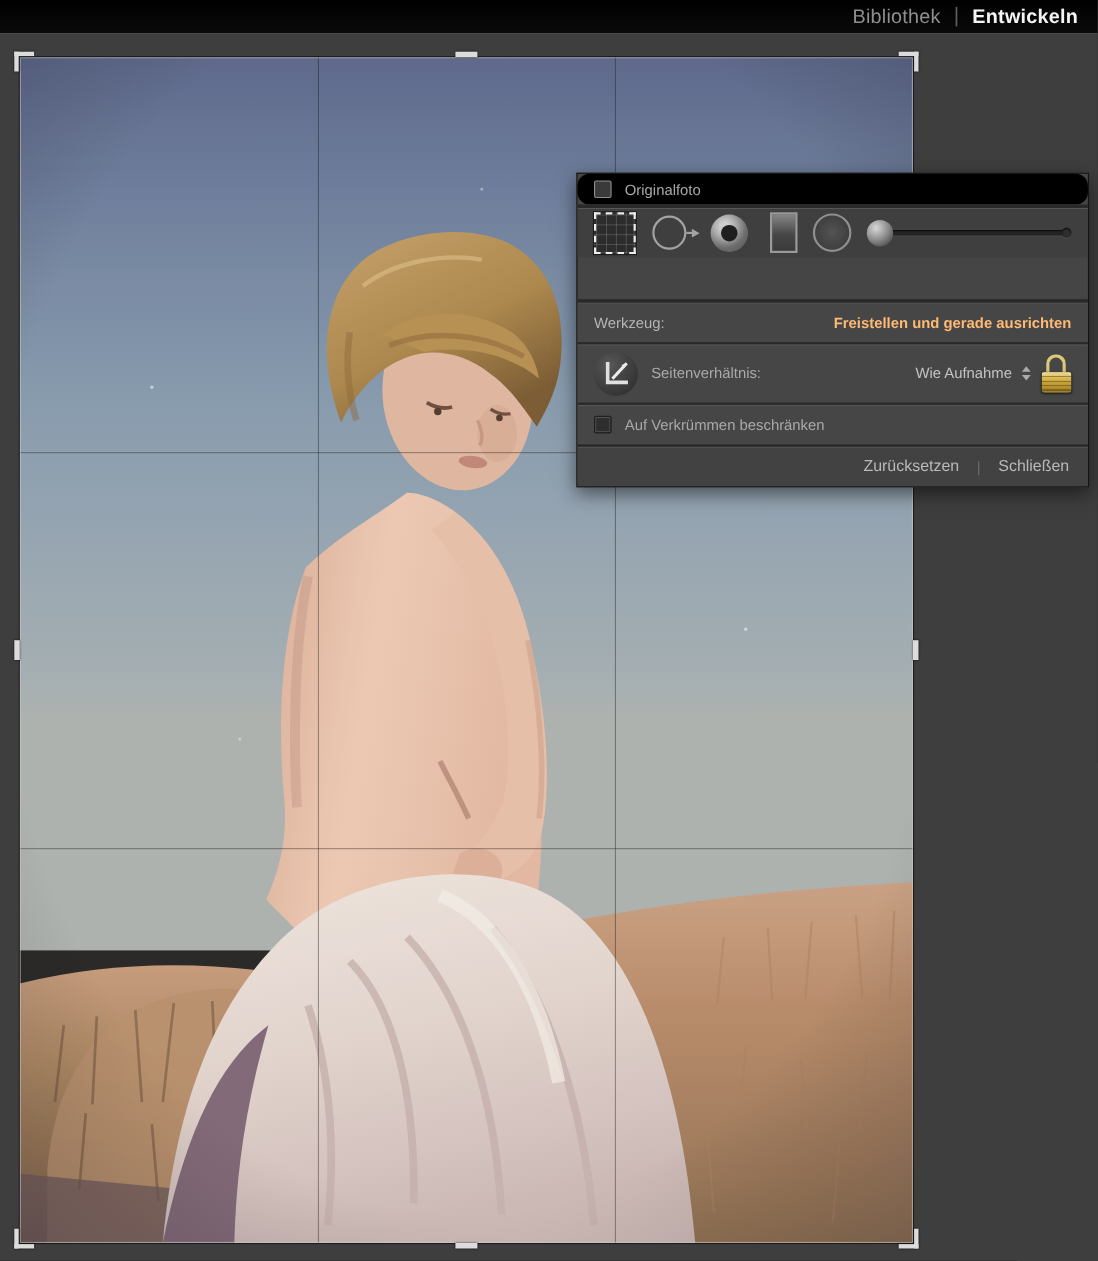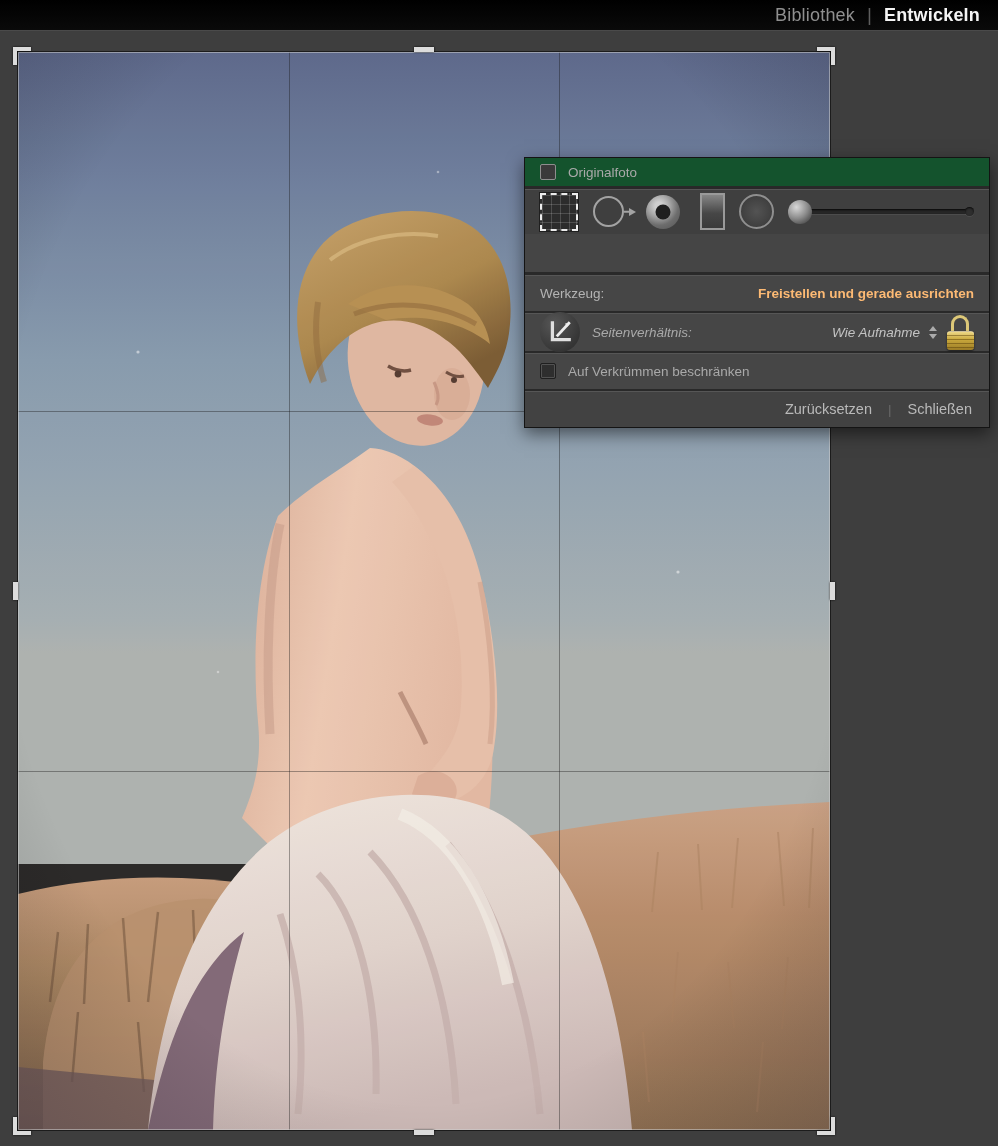--- a/index.html
+++ b/index.html
@@ -51,24 +51,24 @@
   
   .panel{
     position:absolute;left:524px;top:157px;width:466px;
     background:#454545;border:1px solid #141414;box-sizing:border-box;
     box-shadow:0 6px 16px rgba(0,0,0,.5);
     color:#b4b4b4;font-size:13.5px;
   }
   .prow{display:flex;align-items:center;box-sizing:border-box;
     padding:0 15px;background:#464646;}
   .prow + .prow{border-top:2px solid #292929;box-shadow:inset 0 1px 0 #565656;}
-  .row-header{height:28px;background:#14532d;}
+  .row-header{height:28px;background:#000000;border-radius:11px;}
   .row-tools{height:48px;background:#3f3f3f;border-top-width:3px !important;}
   .row-werkzeug{height:39px;border-top-width:3px !important;margin-top:38px;}
-  .row-aspect{height:40px;font-style:italic;}
+  .row-aspect{height:55px;}
   .row-winkel{height:53px;}
   .row-constrain{height:38px;}
   .row-buttons{height:38px;justify-content:flex-end;background:#424242;padding-left:32px;}
   
   .cb{width:14px;height:14px;border:1px solid #8e8e8e;border-radius:2px;
       background:#3a3a3a;flex:0 0 auto;cursor:pointer;}
   .cb.dark{border-color:#1f1f1f;background:#2e2e2e;
       box-shadow:inset 0 0 0 1px #525252;}
   .lbl{margin-left:12px;color:#a9a9a9;}
   

